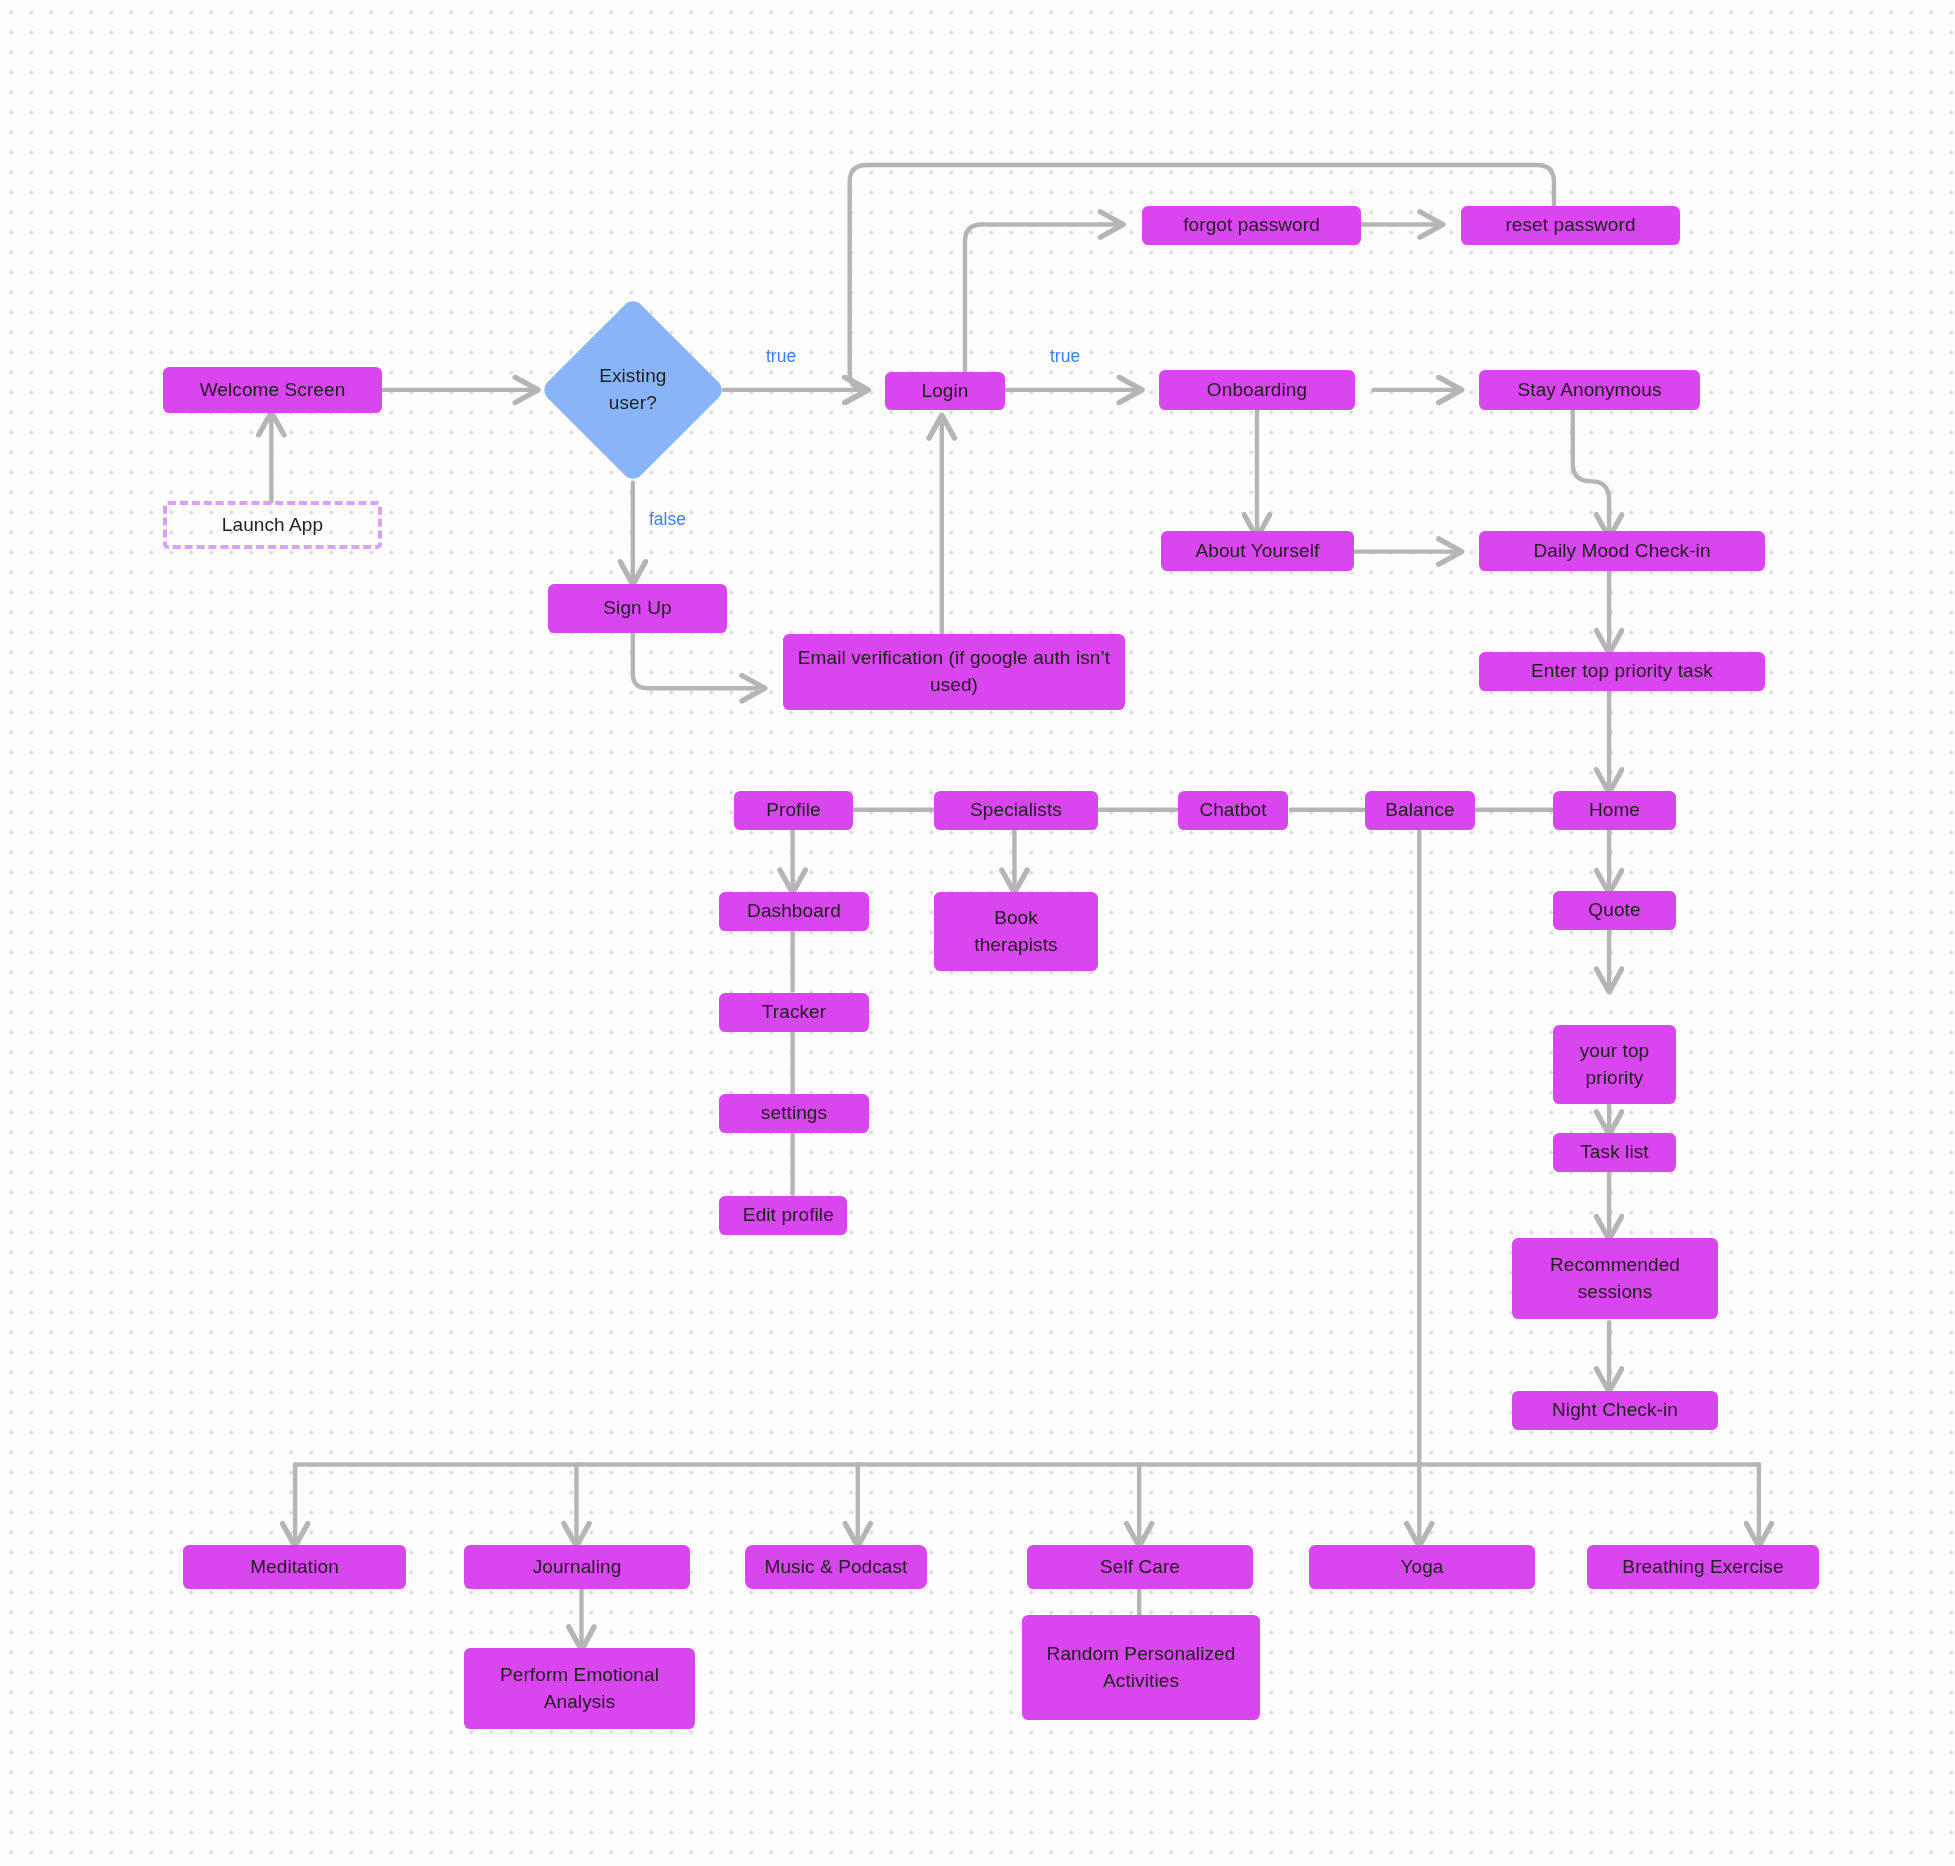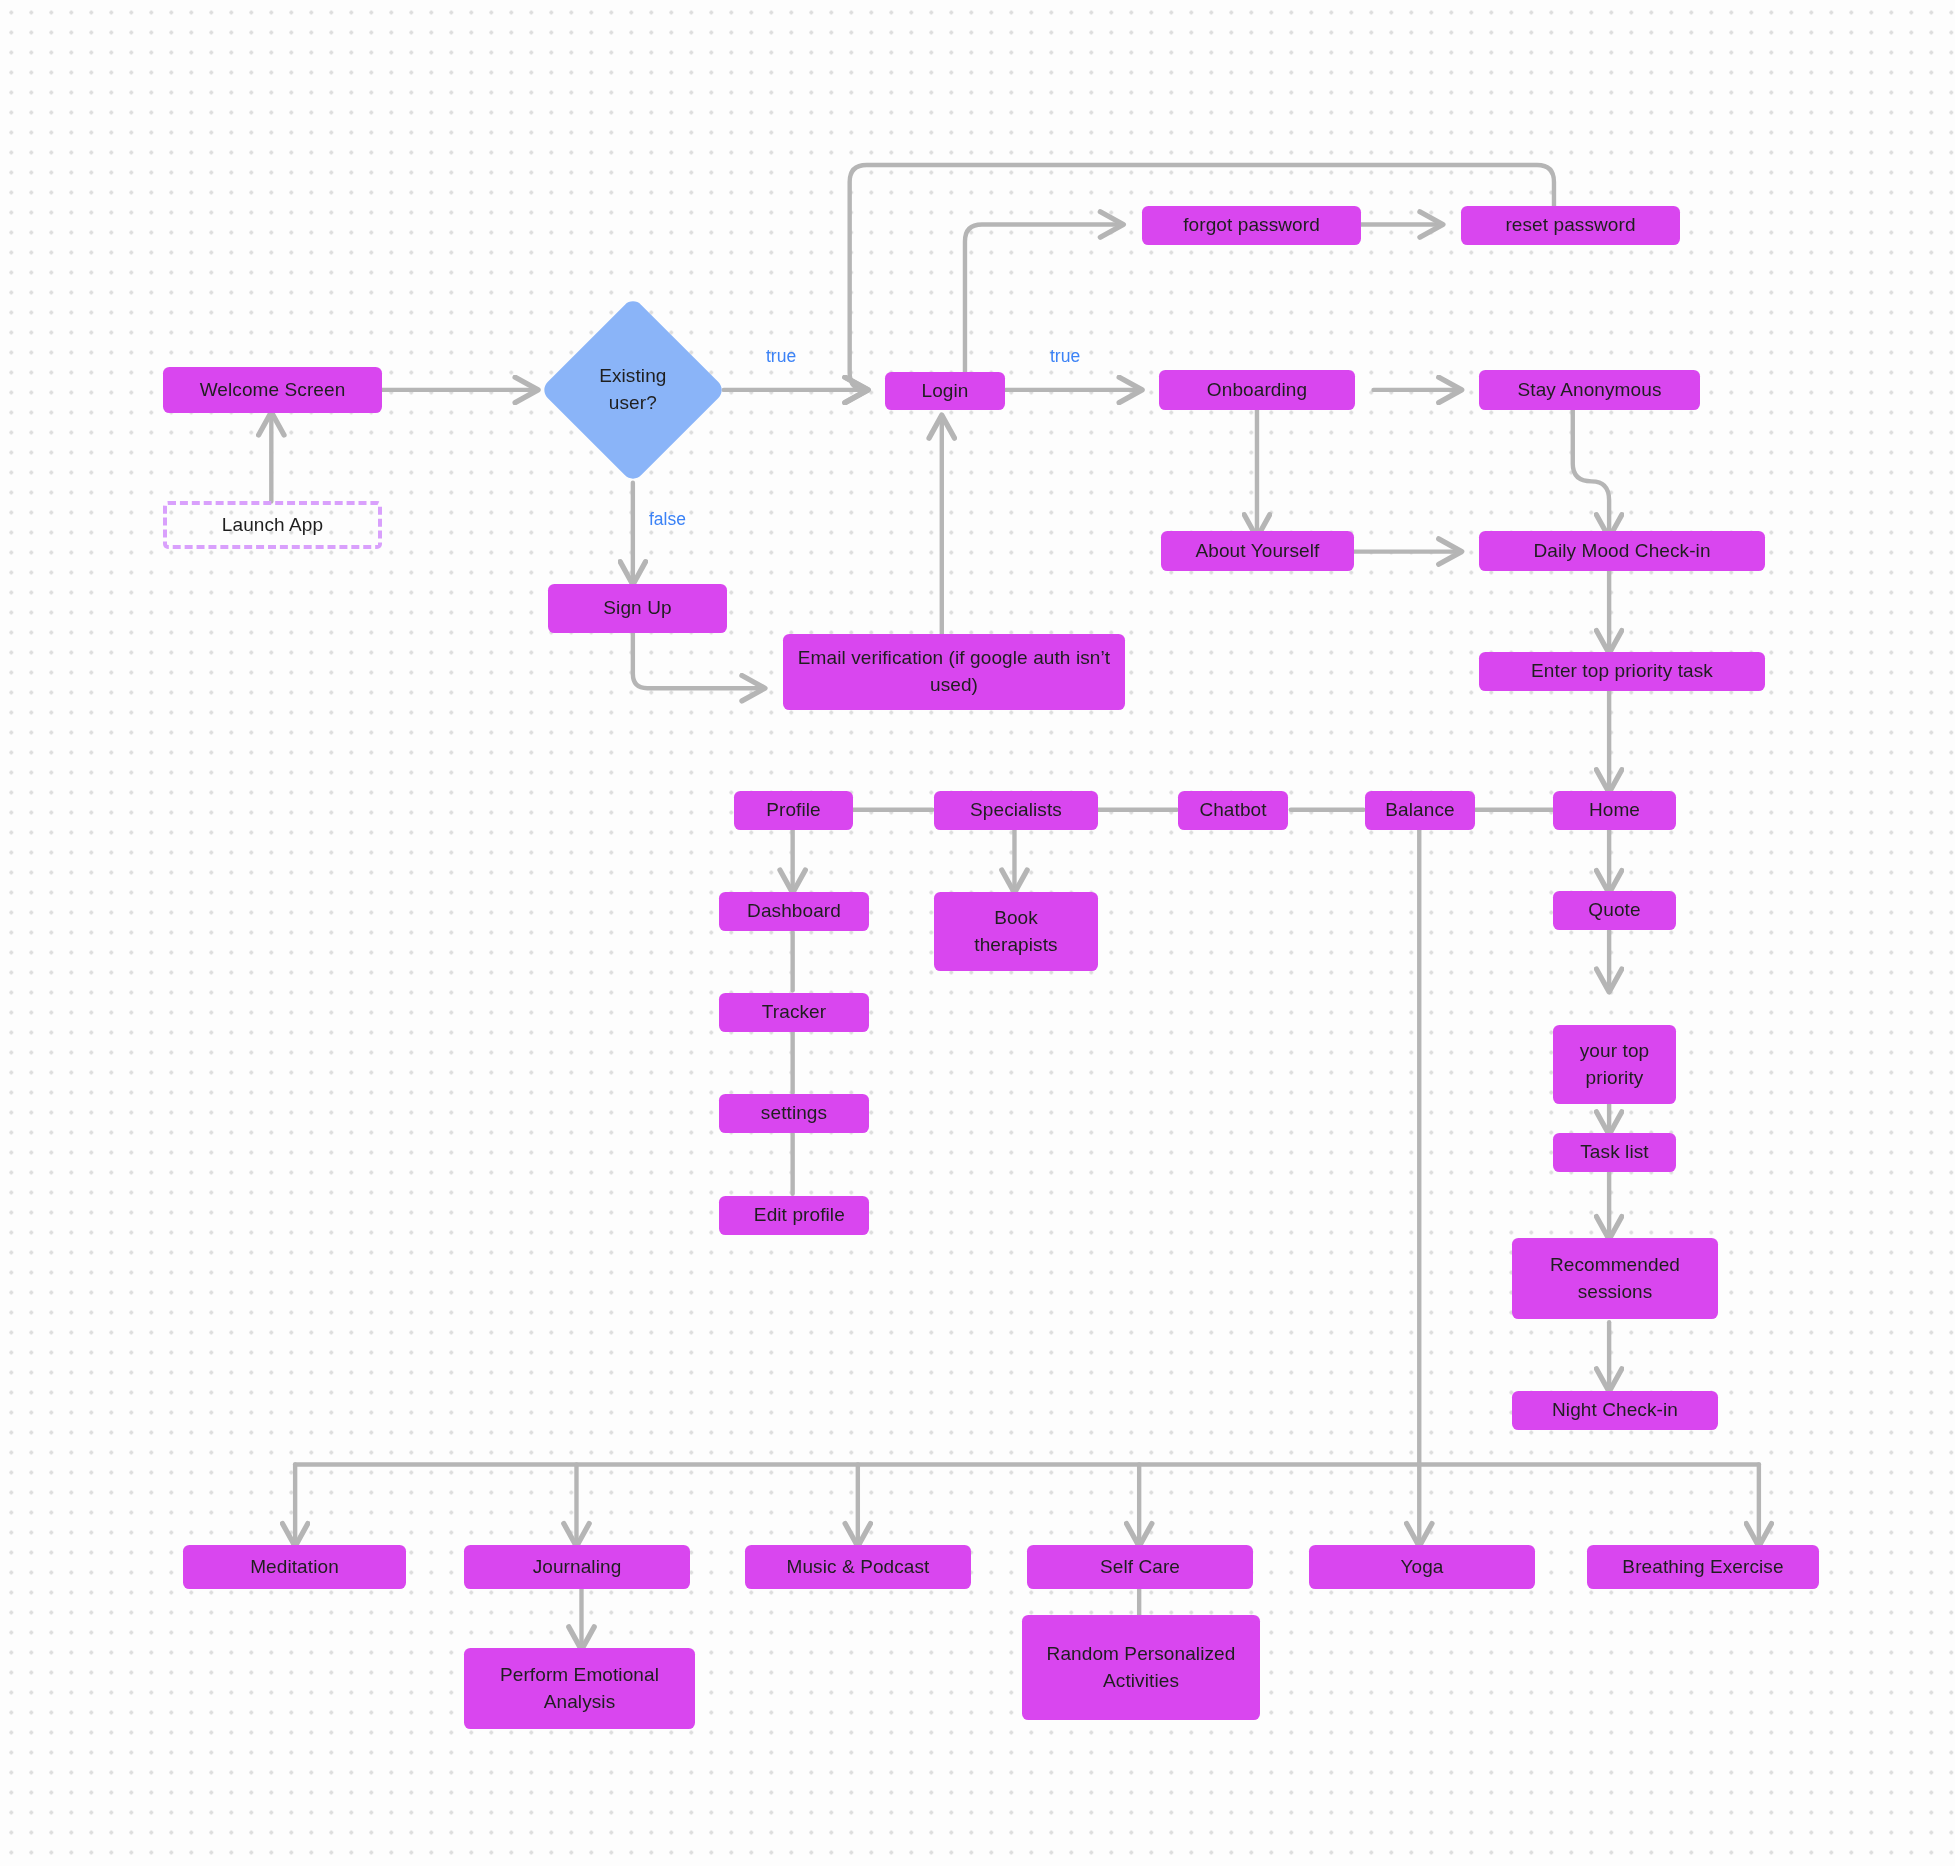--- a/index.html
+++ b/index.html
@@ -252,37 +252,37 @@
 </div>
 
 <div class="node proc" style="left:719px;top:993px;width:150px;height:39px;">
   <span>Tracker</span>
 </div>
 
 <div class="node proc" style="left:719px;top:1094px;width:150px;height:39px;">
   <span>settings</span>
 </div>
 
-<div class="node proc" style="left:719px;top:1196px;width:150px;height:39px;padding-left:17px;">
+<div class="node proc" style="left:719px;top:1196px;width:128px;height:39px;padding-left:17px;">
   <span>Edit profile</span>
 </div>
 
 <div class="node proc" style="left:183px;top:1545px;width:223px;height:44px;">
   <span>Meditation</span>
 </div>
 
 <div class="node proc" style="left:464px;top:1545px;width:226px;height:44px;">
   <span>Journaling</span>
 </div>
 
 <div class="node proc" style="left:464px;top:1648px;width:231px;height:81px;">
   <span style="max-width:201px;">Perform Emotional Analysis</span>
 </div>
 
-<div class="node proc" style="left:745px;top:1545px;width:226px;height:44px;">
+<div class="node proc" style="left:745px;top:1545px;width:182px;height:44px;border-radius:8px;">
   <span>Music &amp; Podcast</span>
 </div>
 
 <div class="node proc" style="left:1027px;top:1545px;width:226px;height:44px;">
   <span>Self Care</span>
 </div>
 
 <div class="node proc" style="left:1022px;top:1615px;width:238px;height:105px;">
   <span style="max-width:207px;">Random Personalized Activities</span>
 </div>

